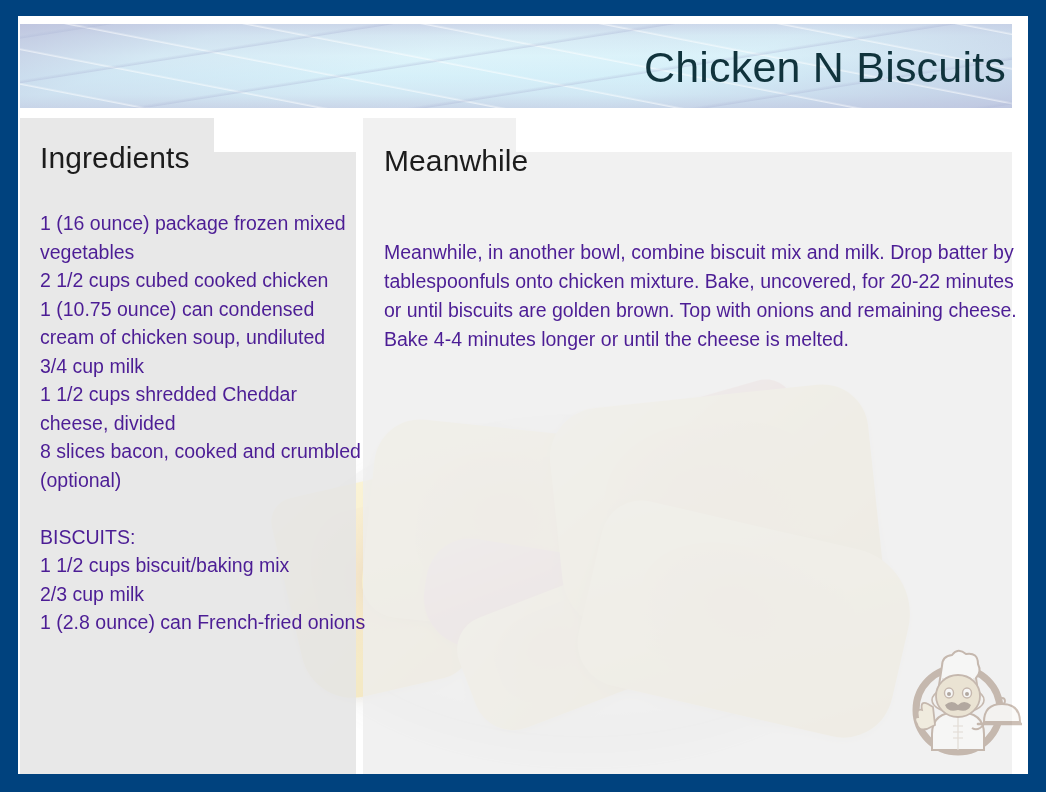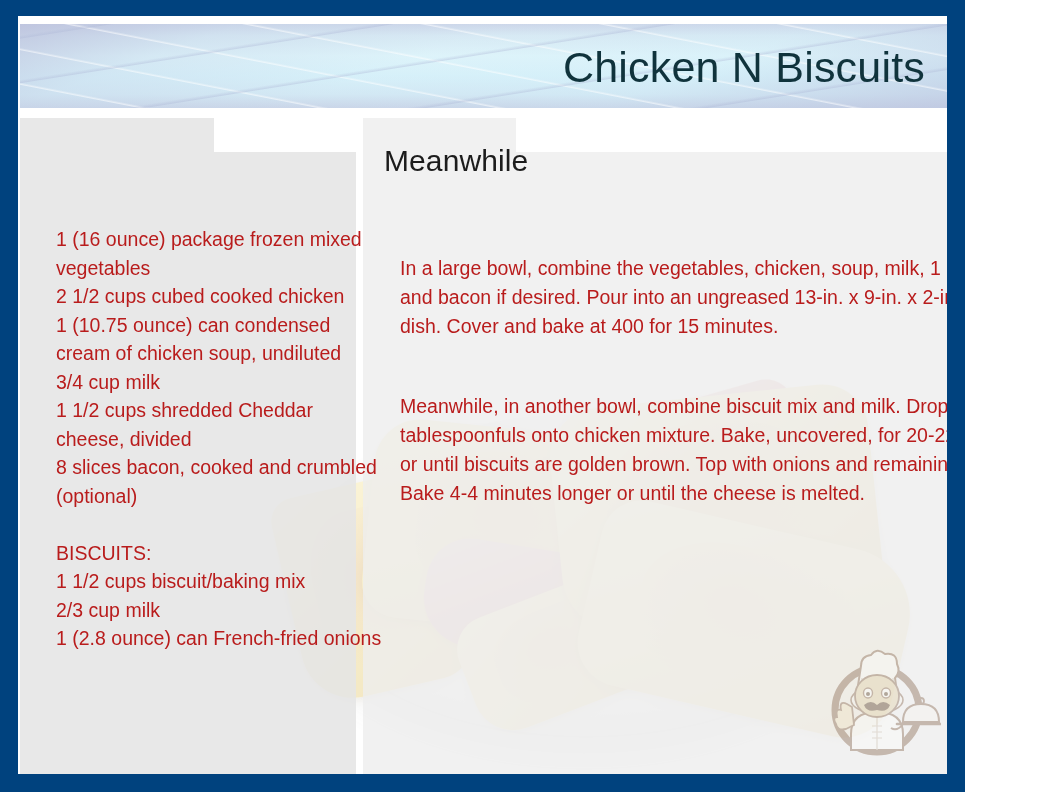--- a/index.html
+++ b/index.html
@@ -10,21 +10,21 @@
   body {
     width: 1046px;
     height: 792px;
     overflow: hidden;
     font-family: "Liberation Sans", sans-serif;
   }
 
   
   .card {
     position: relative;
-    width: 965px;
+    width: 1046px;
     height: 792px;
     box-sizing: border-box;
     background: #00427e;
     overflow: hidden;
   }
   .card-inner {
     position: absolute;
     left: 18px;
     top: 16px;
     right: 18px;
@@ -187,22 +187,22 @@
     line-height: 1;
     color: #1c1c1c;
     letter-spacing: 0.1px;
     z-index: 3;
   }
   .ingredients-title { left: 22px; top: 127px; }
   .directions-title  { left: 366px; top: 130px; }
 
   .body-text {
     position: absolute;
-    margin: 16px;
-    color: #b91c1c;
+    margin: 0;
+    color: #4c1d95;
     z-index: 3;
     white-space: pre-line;
   }
   .ingredients-text {
     left: 22px;
     top: 193px;
     width: 330px;
     font-size: 19.5px;
     line-height: 28.5px;
   }
@@ -250,35 +250,35 @@
     </div>
 
     <div class="panel panel-ingredients">
       <div class="heading-notch"></div>
     </div>
 
     <div class="panel panel-directions">
       <div class="heading-notch"></div>
     </div>
 
+    <h2 class="section-title ingredients-title">Ingredients</h2>
     <div class="body-text ingredients-text">1 (16 ounce) package frozen mixed vegetables
 2 1/2 cups cubed cooked chicken
 1 (10.75 ounce) can  condensed cream of chicken soup, undiluted
 3/4 cup milk
 1 1/2 cups shredded Cheddar cheese, divided
 8 slices bacon, cooked and crumbled (optional)
 
 BISCUITS:
 1 1/2 cups biscuit/baking mix
 2/3 cup milk
 1 (2.8 ounce) can French-fried onions</div>
 
     <h2 class="section-title directions-title">Meanwhile</h2>
     <div class="body-text directions-text">
-      <p>In a large bowl, combine the vegetables, chicken, soup, milk, 1 cup cheese and bacon if desired. Pour into an ungreased 13-in. x 9-in. x 2-in. baking dish. Cover and bake at 400 for 15 minutes.</p>
       <p>Meanwhile, in another bowl, combine biscuit mix and milk. Drop batter by tablespoonfuls onto chicken mixture. Bake, uncovered, for 20-22 minutes or until biscuits are golden brown. Top with onions and remaining cheese. Bake 4-4 minutes longer or until the cheese is melted.</p>
     </div>
 
     <svg class="chef-logo" viewBox="0 0 124 124">
       <circle cx="60" cy="72" r="42" fill="none" stroke="#8a6a53" stroke-width="7"></circle>
       <ellipse cx="60" cy="62" rx="26" ry="13" fill="#f6f4ef" stroke="#8a6a53" stroke-width="1.6"></ellipse>
       <path d="M40 54 L44 28 Q44 18 54 17 Q60 9 68 16 Q80 14 80 26 Q84 34 78 40 L80 54 Z" fill="#fdfdfb" stroke="#8a6a53" stroke-width="2"></path>
       <path d="M45 40 L44 54 M52 38 L51 54 M60 37 L60 54 M68 38 L69 54 M76 40 L77 54" stroke="#cdbfae" stroke-width="1.2" fill="none"></path>
       <path d="M34 96 Q34 74 60 74 Q86 74 86 96 L86 112 L34 112 Z" fill="#fdfdfb" stroke="#8a6a53" stroke-width="2"></path>
       <path d="M60 76 L60 112" stroke="#cdbfae" stroke-width="1.2"></path>

